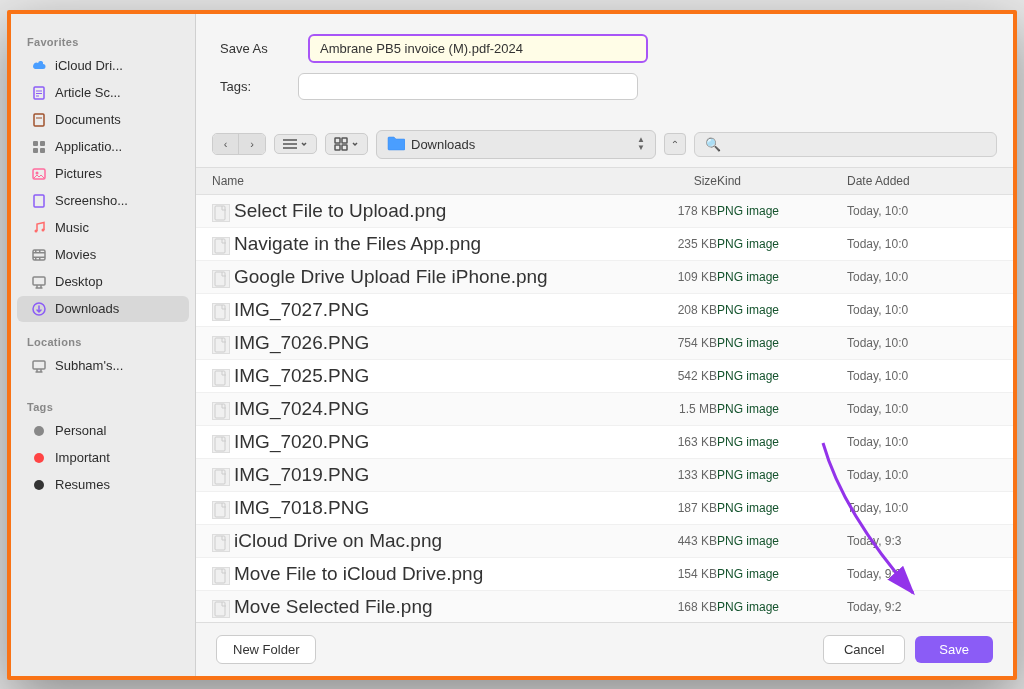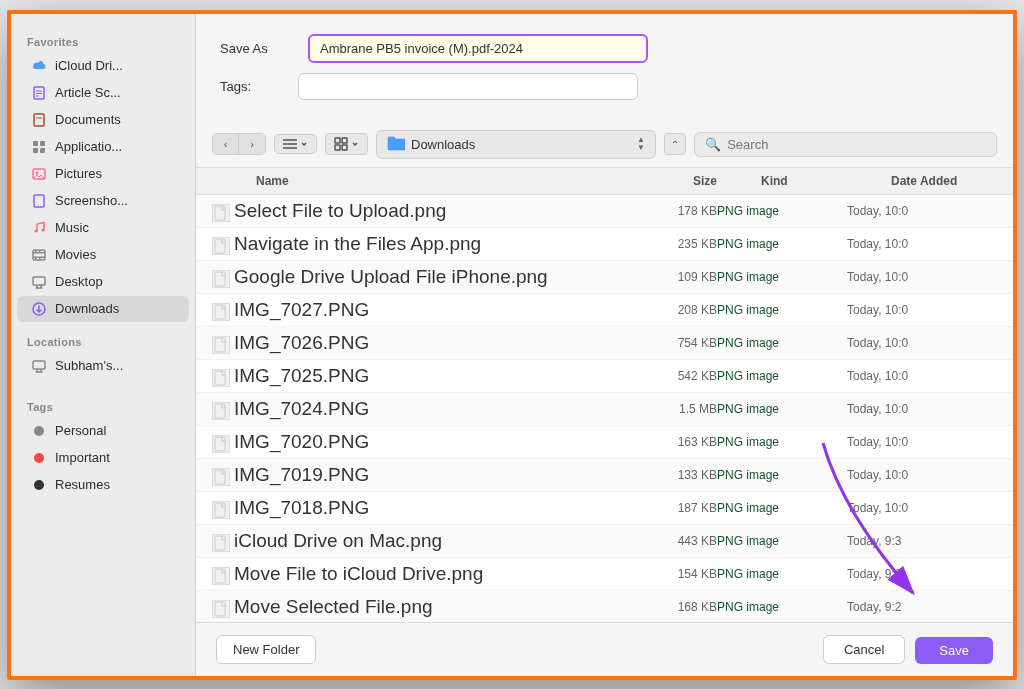--- a/index.html
+++ b/index.html
@@ -278,23 +278,22 @@
       padding: 6px 16px;
       border-bottom: 1px solid #e0e0e0;
       background: #f0f0f0;
       position: sticky;
       top: 0;
       z-index: 10;
     }
 
     .file-list-header-cell {
       font-size: 12px;
-      font-weight: 700;
+      font-weight: 400;
       color: #555;
-      margin-left: 44px;
     }
 
     .file-list-header-cell.right {
       text-align: right;
     }
 
     .file-row {
       display: grid;
       grid-template-columns: 1fr 100px 130px 150px;
       padding: 5px 16px;
@@ -360,21 +359,21 @@
       border: 1px solid #ccc;
       border-radius: 6px;
       font-size: 13px;
       cursor: pointer;
       color: #333;
     }
 
     .btn-group {
       display: flex;
       gap: 10px;
-      align-items: flex-end;
+      align-items: center;
     }
 
     .btn-cancel {
       padding: 6px 20px;
       background: white;
       border: 1px solid #ccc;
       border-radius: 6px;
       font-size: 13px;
       cursor: pointer;
       color: #333;
@@ -615,21 +614,20 @@
         <div class="location-arrows">
           <span>▲</span>
           <span>▼</span>
         </div>
       </div>
 
       <button class="collapse-btn">⌃</button>
 
       <div class="search-box">
         <span class="search-icon">🔍</span>
-        <input class="search-input" type="text" placeholder="Search" style="">
       </div>
     </div>
 
     <div class="file-list-container">
       <div class="file-list-header">
         <div class="file-list-header-cell">Name</div>
         <div class="file-list-header-cell right">Size</div>
         <div class="file-list-header-cell">Kind</div>
         <div class="file-list-header-cell">Date Added</div>
       </div>

